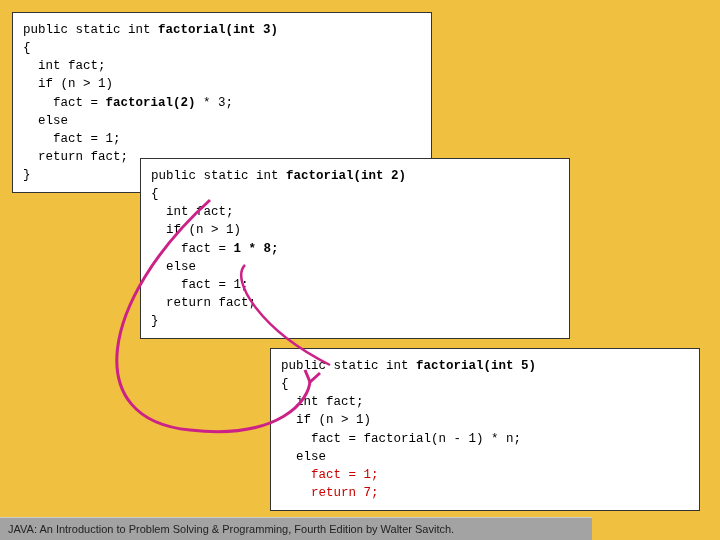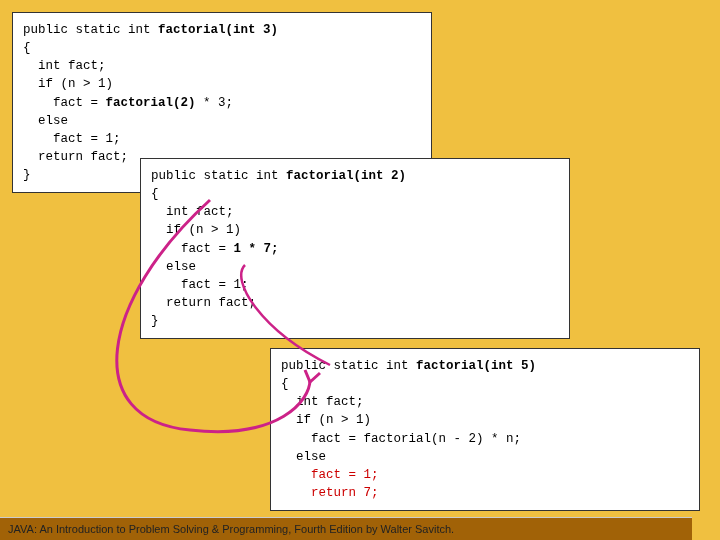--- a/index.html
+++ b/index.html
@@ -45,22 +45,22 @@
     .box3 {
       top: 348px;
       left: 270px;
       width: 430px;
     }
 
     .footer-bar {
       position: absolute;
       bottom: 0;
       left: 0;
-      width: 692px;
-      background: #a16207;
+      width: 592px;
+      background: #a3a3a3;
       border-top: 1px solid #ccc;
       padding: 3px 8px;
       font-family: Arial, sans-serif;
       font-size: 11px;
       color: #222;
       line-height: 1.5;
     }
 
     
     .arrow-overlay {
@@ -85,33 +85,33 @@
 <span>    fact = 1;</span>
 <span>  return fact;</span>
 <span>}</span></pre>
 </div>
 
 <div class="code-box box2">
   <pre><span>public static int <span class="bold">factorial(int 2)</span></span>
 <span>{</span>
 <span>  int fact;</span>
 <span>  if (n &gt; 1)</span>
-<span>    fact = <span class="bold">1 * 7;</span></span>
+<span>    fact = <span class="bold">1 * 8;</span></span>
 <span>  else</span>
 <span>    fact = 1;</span>
 <span>  return fact;</span>
 <span>}</span></pre>
 </div>
 
 <div class="code-box box3">
   <pre><span>public static int <span class="bold">factorial(int 5)</span></span>
 <span>{</span>
 <span>  int fact;</span>
 <span>  if (n &gt; 1)</span>
-<span>    fact = factorial(n - 2) * n;</span>
+<span>    fact = factorial(n - 1) * n;</span>
 <span>  else</span>
 <span>    <span class="red">fact = 1;</span></span>
 <span>    <span class="red">return 7;</span></span></pre>
 </div>
 
 <svg class="arrow-overlay" xmlns="http://www.w3.org/2000/svg">
 
   <path d="M 210 200 C 100 300, 80 420, 190 430 C 280 440, 310 400, 310 380" fill="none" stroke="#cc2288" stroke-width="3"></path>
   <path d="M 305 370 L 310 382 L 320 373" fill="none" stroke="#cc2288" stroke-width="3"></path>
 

